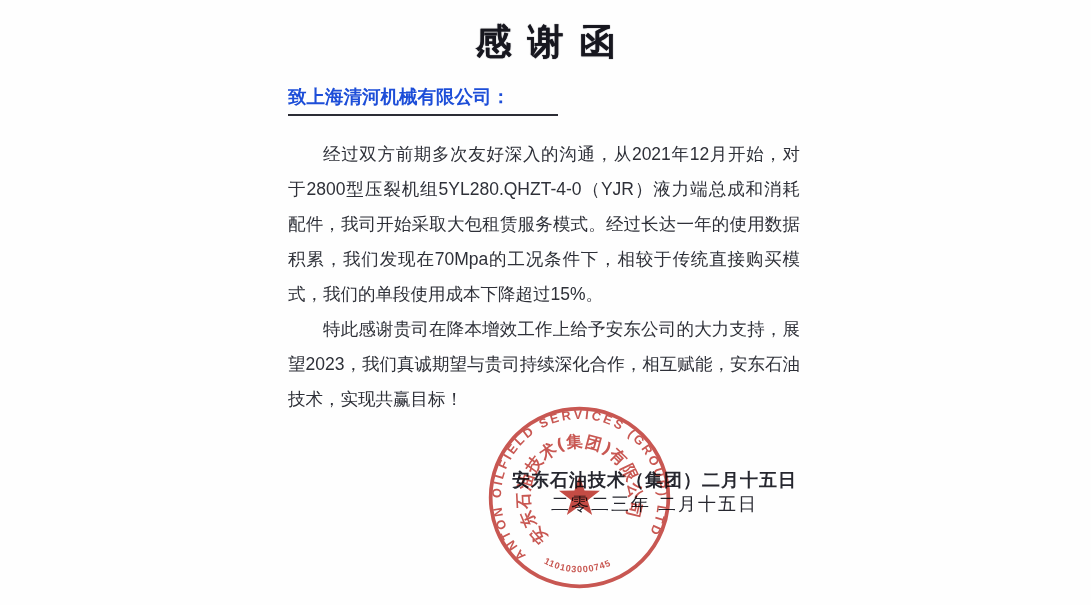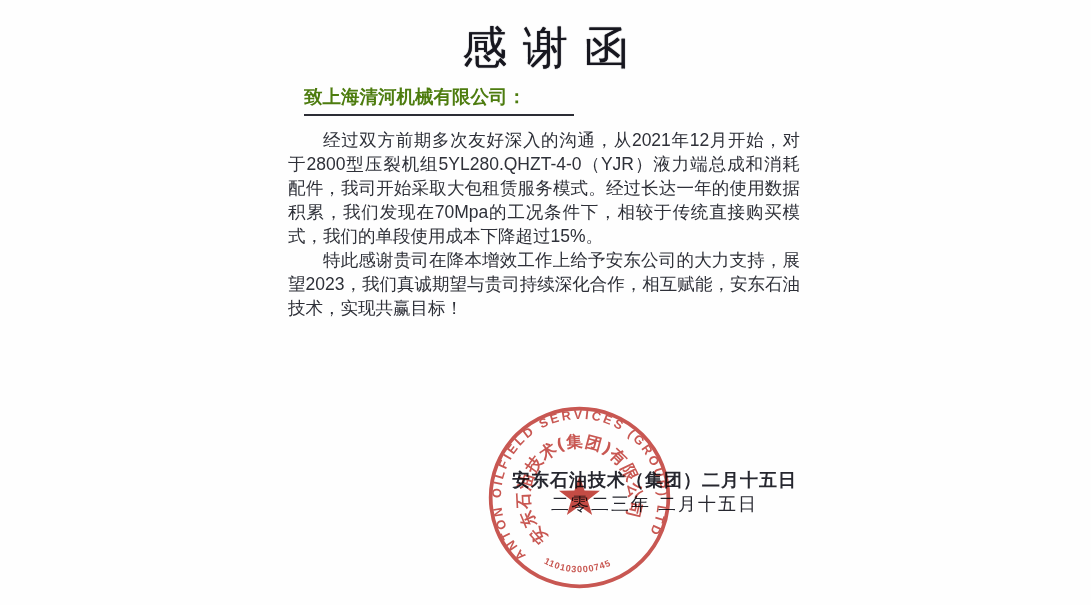--- a/index.html
+++ b/index.html
@@ -7,36 +7,36 @@
     width: 1091px; height: 605px;
     background: #ffffff;
     font-family: "Liberation Sans", "DejaVu Sans", sans-serif;
     position: relative; overflow: hidden;
   }
   .page { position: absolute; inset: 0; background: #fefefe; }
 
   .letter-title {
     position: absolute; top: 18px; left: 0; width: 100%;
     text-align: center;
-    font-size: 45px; font-weight: 400;
+    font-size: 36px; font-weight: 700;
     letter-spacing: 16px; padding-left: 16px; box-sizing: border-box;
     color: #17171f;
     font-family: "DejaVu Serif", "Liberation Serif", serif;
     text-shadow: 0 0 1px #17171f;
   }
 
   .salutation {
     position: absolute; top: 84px; left: 288px;
-    font-size: 18.5px; font-weight: bold; color: #4d7c0f;
-    border-bottom: 2px solid #2c2d35; padding: 0 48px 5px 0; margin-left: 16px;
+    font-size: 18.5px; font-weight: bold; color: #1d4ed8;
+    border-bottom: 2px solid #2c2d35; padding: 0 48px 5px 0;
   }
 
   .body-text {
-    position: absolute; top: 128px; left: 288px; width: 512px;
-    font-size: 17.5px; line-height: 24px; color: #2e3038;
+    position: absolute; top: 137px; left: 288px; width: 512px;
+    font-size: 17.5px; line-height: 35px; color: #2e3038;
     text-align: justify;
   }
   .body-text p { margin: 0; text-indent: 2em; }
 
   .signature {
     position: absolute; top: 468px; right: 294px;
     text-align: center; color: #26272f;
   }
   .signature .company { font-size: 18px; font-weight: 600; letter-spacing: 1px; }
   .signature .date { font-size: 18px; letter-spacing: 2px; }

